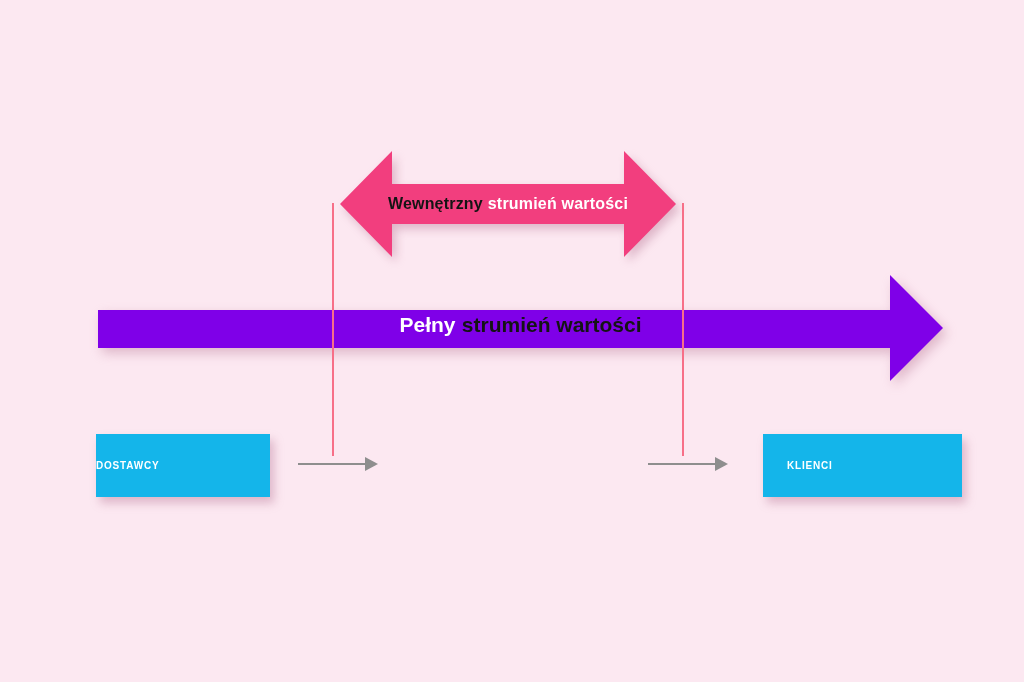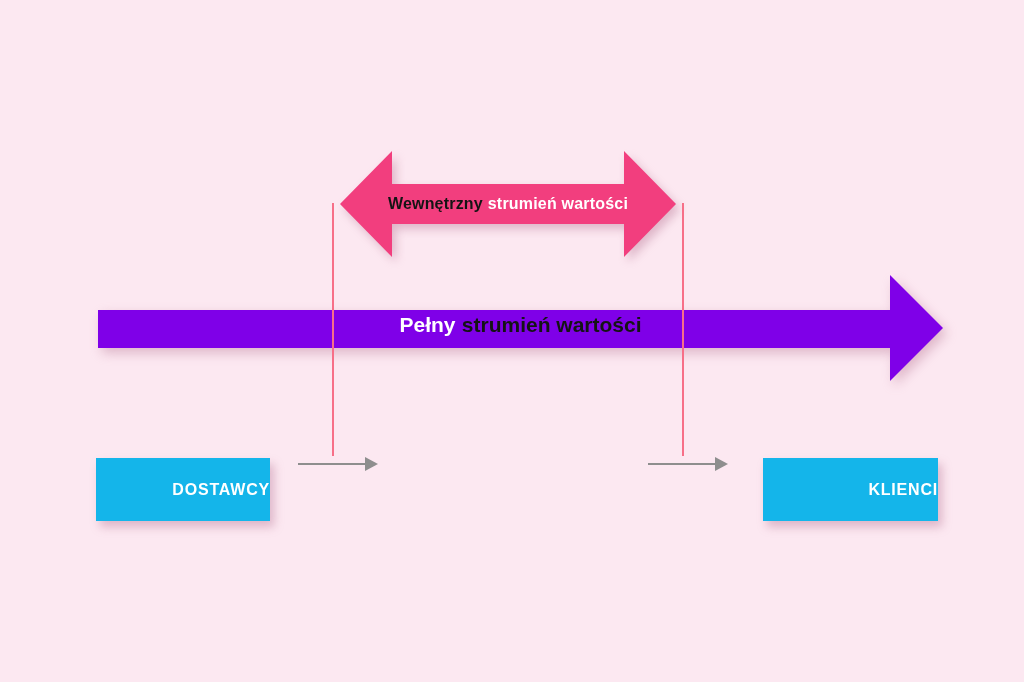--- a/index.html
+++ b/index.html
@@ -75,31 +75,30 @@
   }
   .boundary-line.left  { left: 332px; }
   .boundary-line.right { left: 682px; }
   
   .node-box {
     position: absolute;
     top: 434px;
     height: 63px;
     display: flex;
     align-items: center;
-    justify-content: flex-end;
+    justify-content: flex-start;
     color: #ffffff;
-    font-size: 16px;
+    font-size: 10px;
     font-weight: bold;
     letter-spacing: 0.8px;
     box-shadow: 4px 6px 9px rgba(178, 108, 140, 0.40);
-    margin-top: 24px;
   }
   .node-box.suppliers { left: 96px;  width: 174px; }
   .node-box.producer  { left: 428px; width: 175px; }
-  .node-box.customers { left: 763px; width: 175px; }
+  .node-box.customers { left: 763px; width: 175px; padding-left: 24px; }
   
   .connector {
     position: absolute;
     top: 456px;
     width: 80px;
     height: 16px;
     display: flex;
     align-items: center;
   }
   .connector.left  { left: 298px; }

